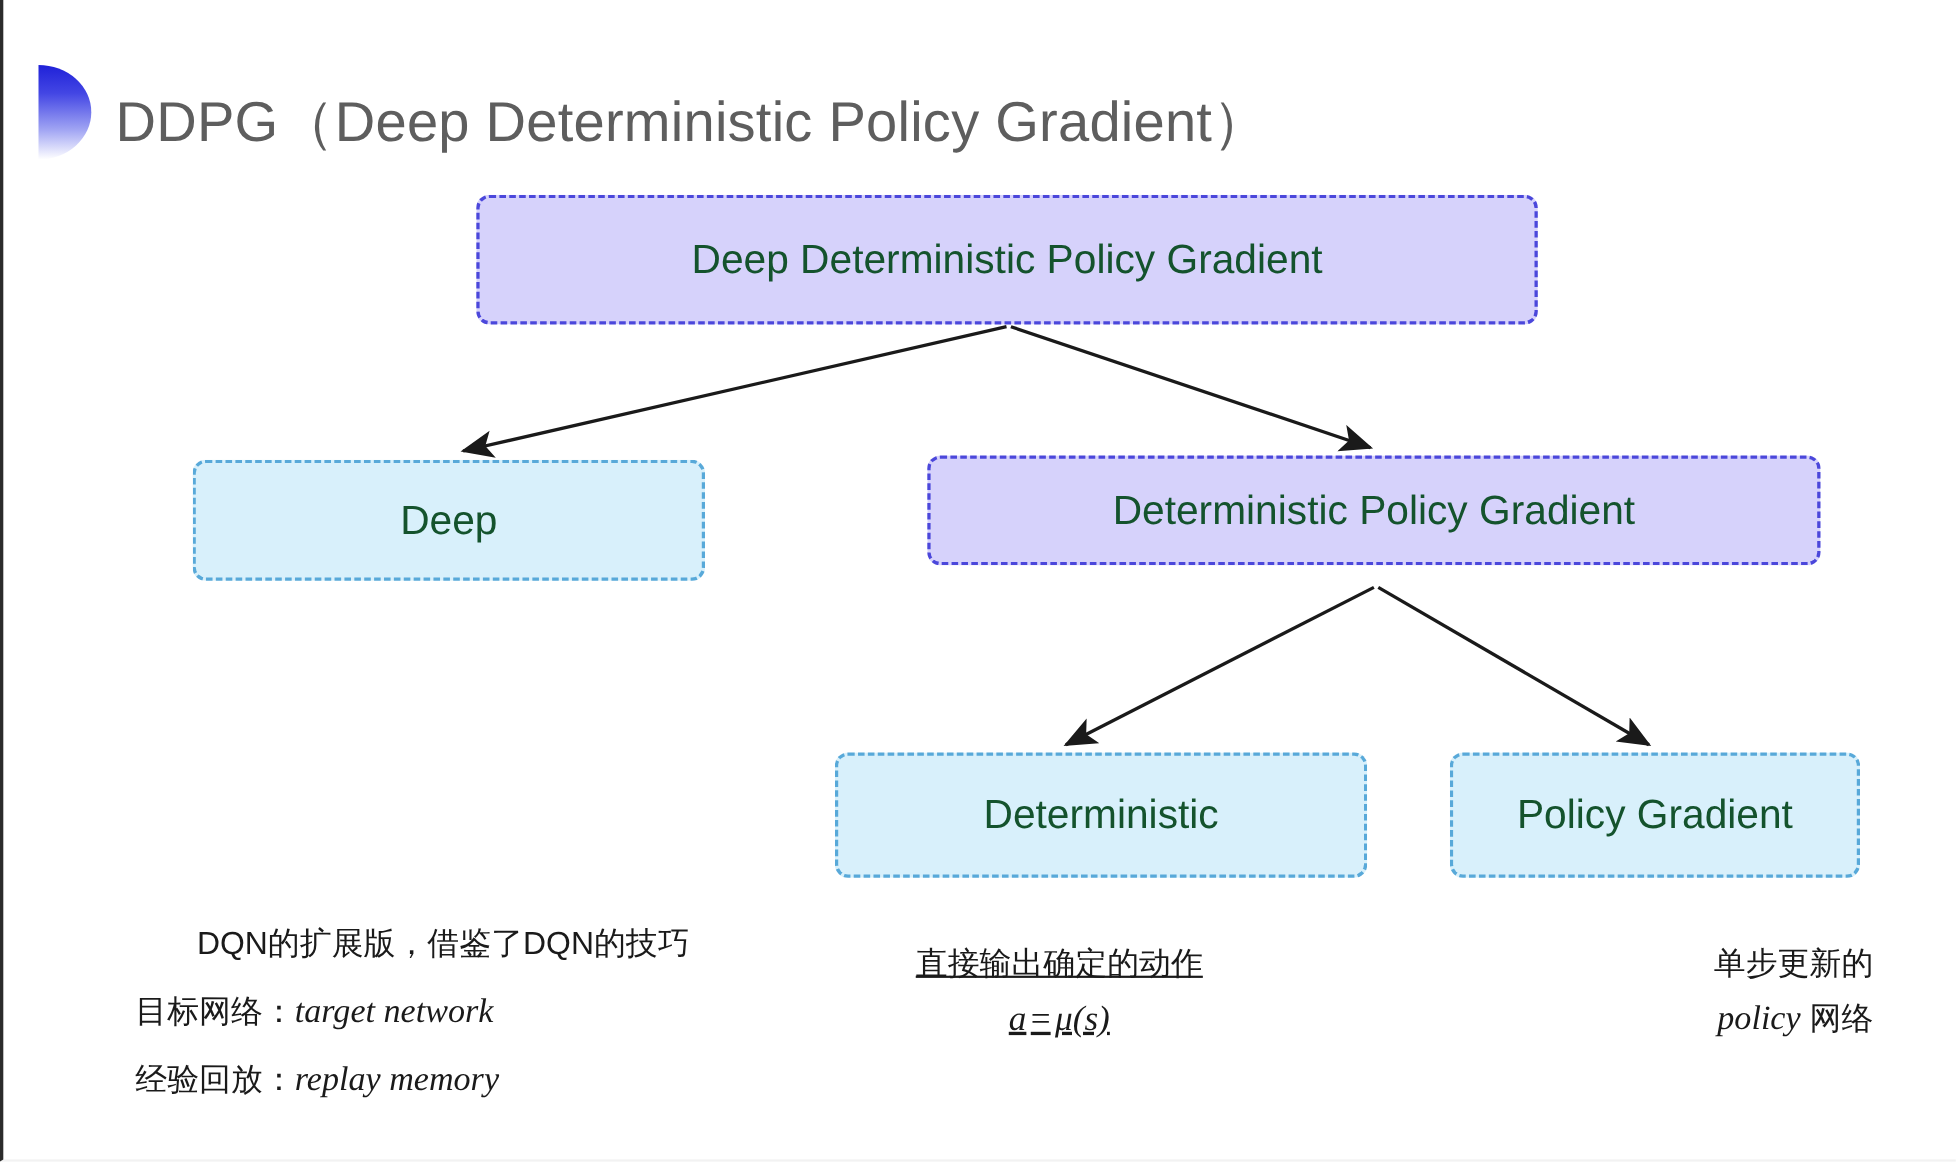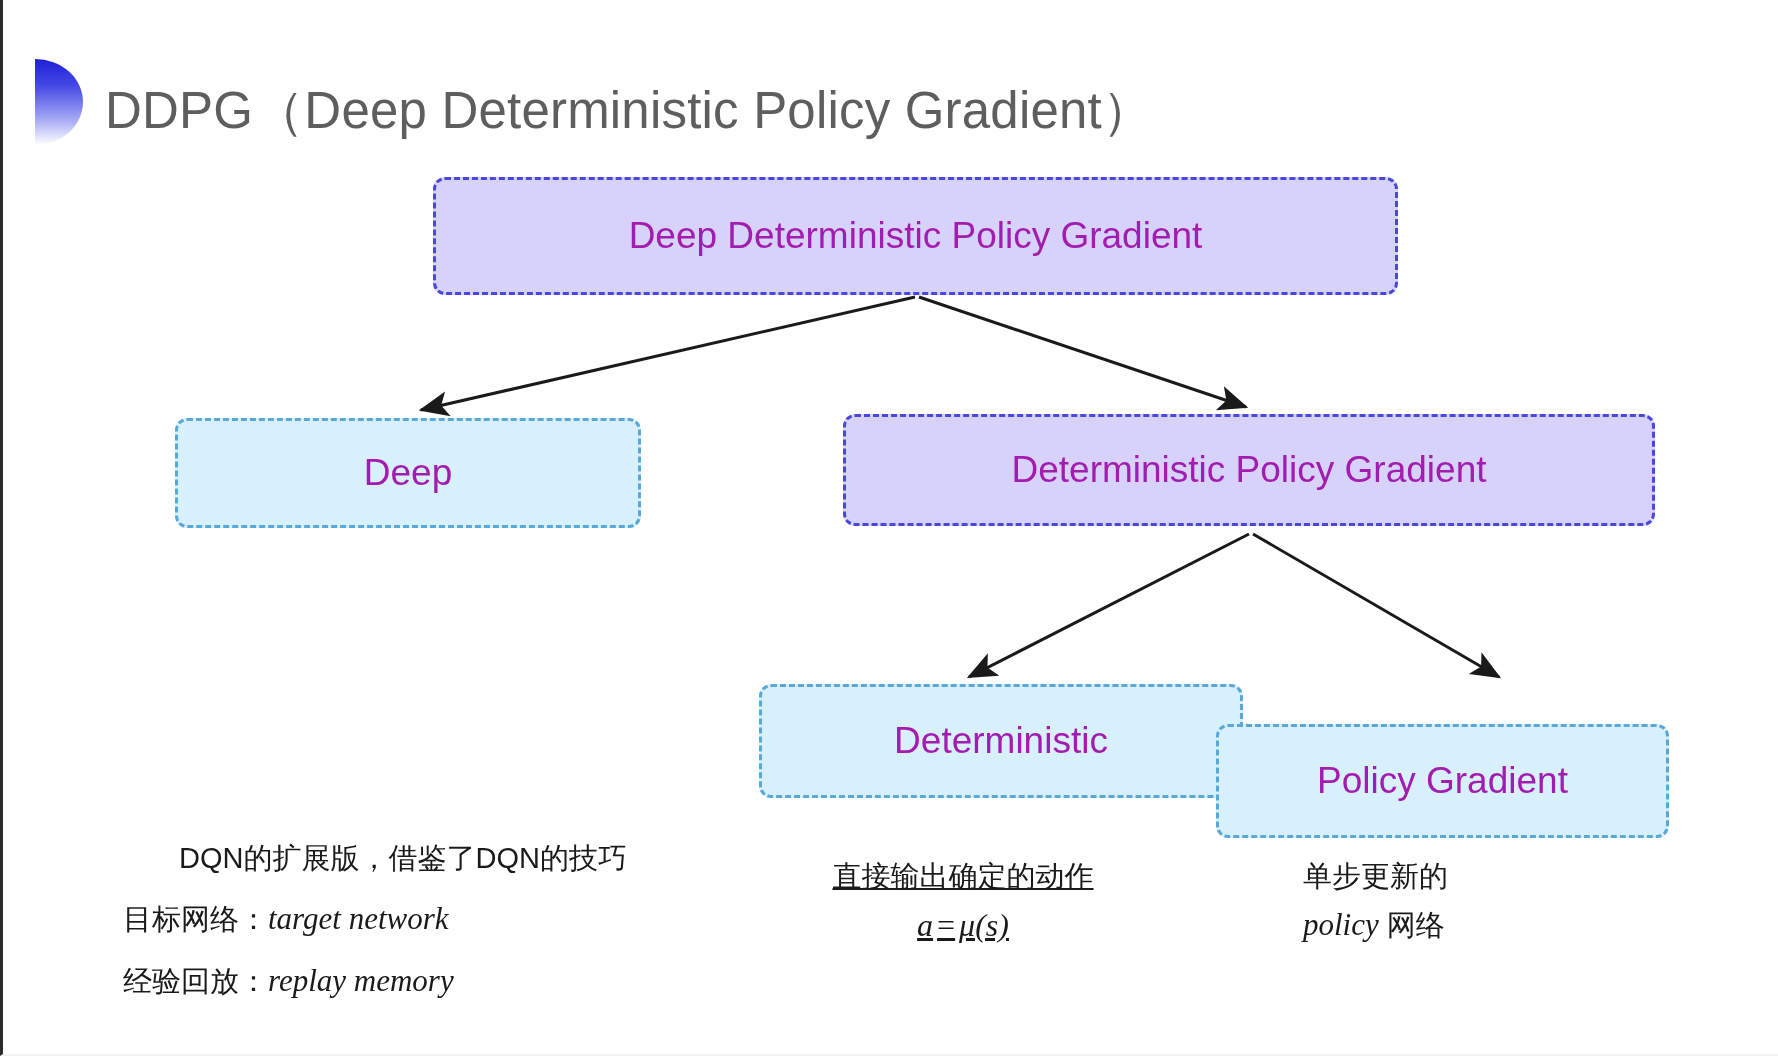--- a/index.html
+++ b/index.html
@@ -61,39 +61,39 @@
     display: flex;
     align-items: center;
     justify-content: center;
     border-radius: 12px;
     border-style: dashed;
     border-width: 3px;
     text-align: center;
   }
   .node .node-label {
     font-size: 37px;
-    color: #a21caf;
+    color: #14532d;
     font-weight: 400;
     line-height: 1.1;
     white-space: nowrap;
   }
   .node.purple {
     background: #d6d2fb;
     border-color: #4b47db;
   }
   .node.cyan {
     background: #d8f0fb;
     border-color: #58a9d9;
   }
 
   #node-root   { left: 430px; top: 177px;  width: 965px; height: 118px; }
   #node-deep   { left: 172px; top: 418px;  width: 466px; height: 110px; }
-  #node-dpg    { left: 840px; top: 414px;  width: 812px; height: 112px; text-align: right; }
+  #node-dpg    { left: 840px; top: 414px;  width: 812px; height: 100px; text-align: right; }
   #node-det    { left: 756px; top: 684px;  width: 484px; height: 114px; }
-  #node-pg     { left: 1213px; top: 684px; width: 453px; height: 114px; margin-top: 40px; }
+  #node-pg     { left: 1315px; top: 684px; width: 373px; height: 114px; }
 
   
   #arrows {
     position: absolute;
     left: 0;
     top: 0;
     width: 1778px;
     height: 1056px;
     pointer-events: none;
   }
@@ -132,21 +132,21 @@
     width: 400px;
     text-align: center;
     text-decoration: underline;
   }
   #caption-det .line { margin-bottom: 6px; }
 
   #caption-pg {
     left: 1300px;
     top: 856px;
     width: 400px;
-    text-align: left;
+    text-align: right;
   }
   #caption-pg .line { margin-bottom: 6px; }
 
   .formula {
     font-family: "Liberation Serif", "DejaVu Serif", serif;
     font-style: italic;
     font-size: 32px;
   }
   .formula .op {
     font-style: normal;

